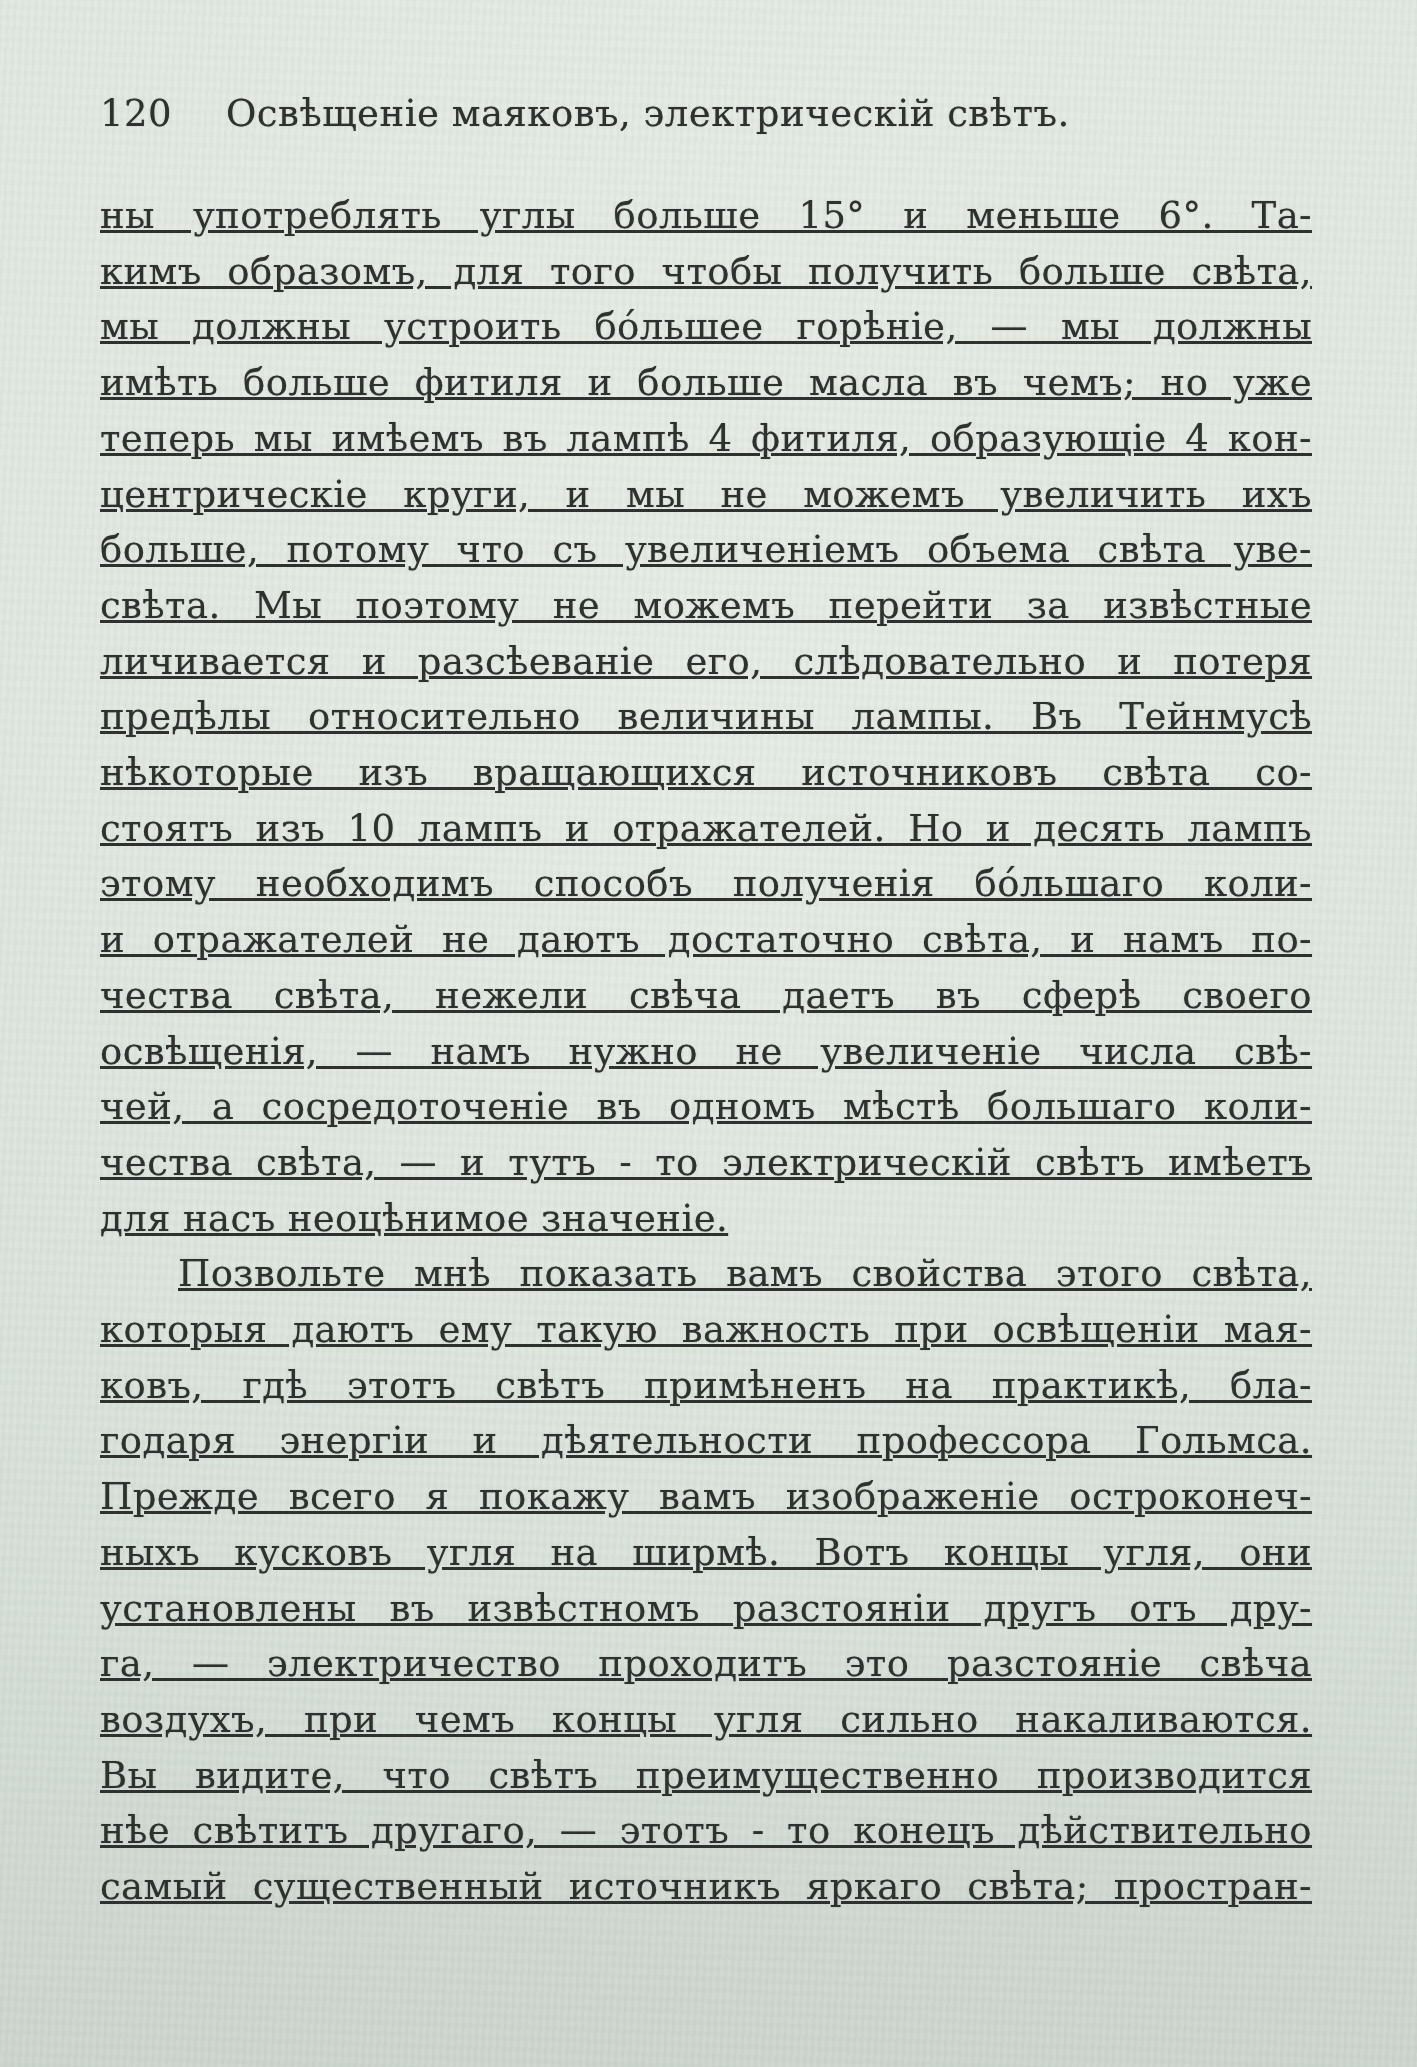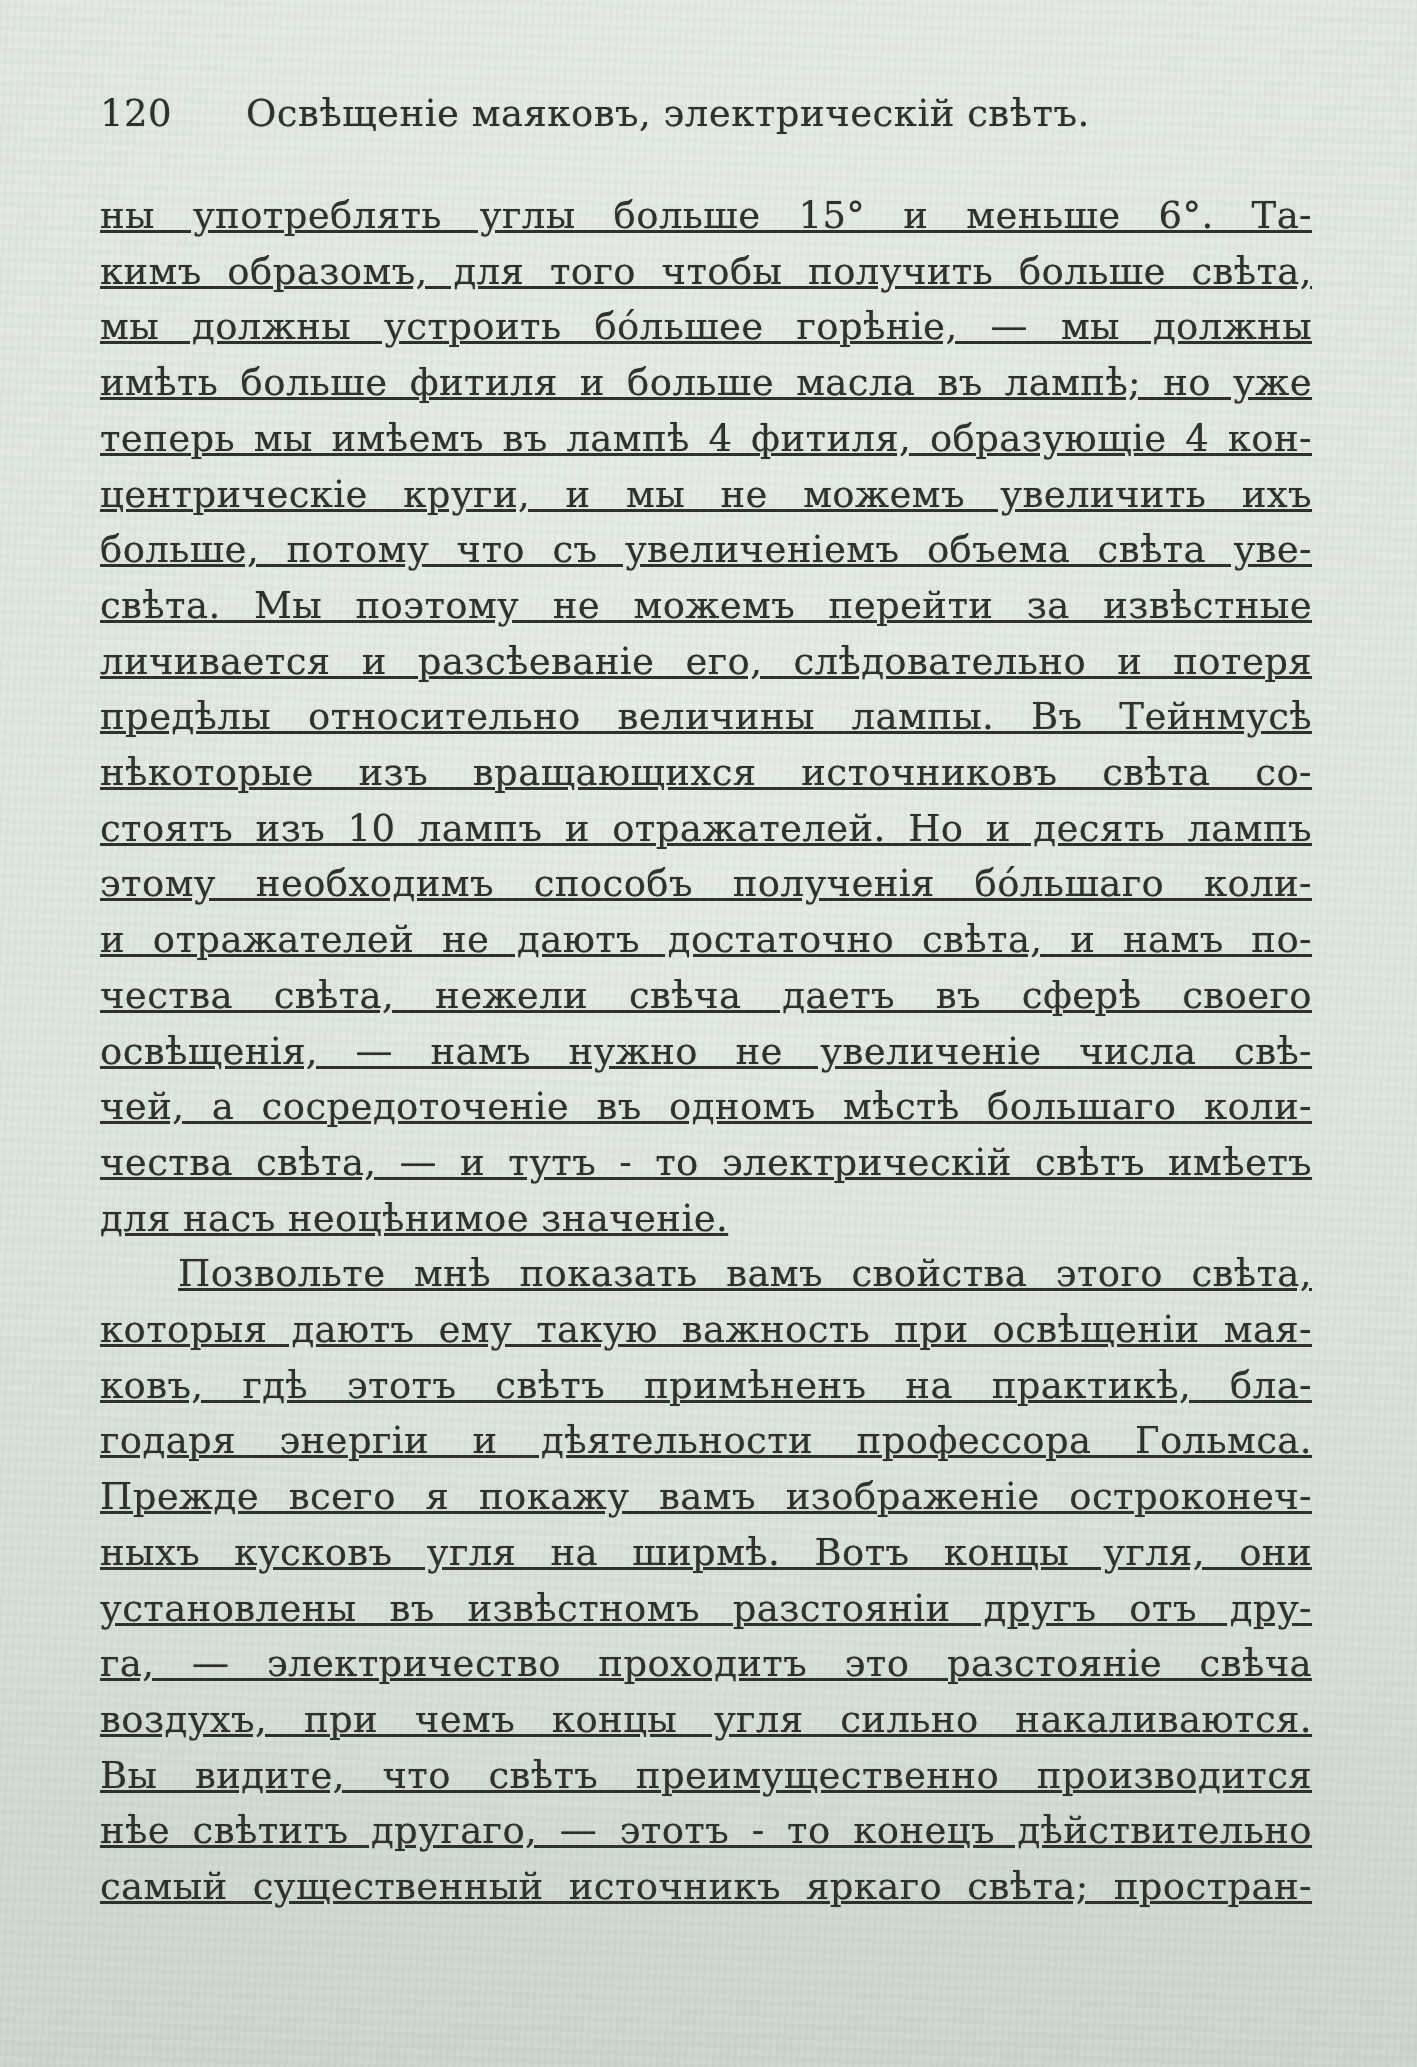--- a/index.html
+++ b/index.html
@@ -35,21 +35,21 @@
     align-items: flex-end;
     font-size: 37px;
     letter-spacing: 0.5px;
     text-shadow: 0 0 1px rgba(46,50,47,0.55);
   }
   .page-number {
     width: 66px;
     flex: 0 0 auto;
   }
   .running-title {
-    margin-left: 80px;
+    margin-left: 60px;
     flex: 0 0 auto;
   }
   .bodytext {
     position: absolute;
     top: 188px;
     left: 100px;
     width: 1212px;
     font-size: 37px;
     line-height: 55.7px;
     letter-spacing: 0.4px;
@@ -77,21 +77,21 @@
   <div class="header">
     <div class="page-number">120</div>
     <div class="running-title">Освѣщеніе маяковъ, электрическій свѣтъ.</div>
   </div>
 
   <div class="bodytext">
     <div class="para">
       <div class="line">ны употреблять углы больше 15° и меньше 6°. Та-</div>
       <div class="line">кимъ образомъ, для того чтобы получить больше свѣта,</div>
       <div class="line">мы должны устроить бо́льшее горѣніе, — мы должны</div>
-      <div class="line">имѣть больше фитиля и больше масла въ лампѣ; но уже</div>
+      <div class="line">имѣть больше фитиля и больше масла въ чемъ; но уже</div>
       <div class="line">теперь мы имѣемъ въ лампѣ 4 фитиля, образующіе 4 кон-</div>
       <div class="line">центрическіе круги, и мы не можемъ увеличить ихъ</div>
       <div class="line">больше, потому что съ увеличеніемъ объема свѣта уве-</div>
       <div class="line">свѣта. Мы поэтому не можемъ перейти за извѣстные</div>
       <div class="line">личивается и разсѣеваніе его, слѣдовательно и потеря</div>
       <div class="line">предѣлы относительно величины лампы. Въ Тейнмусѣ</div>
       <div class="line">нѣкоторые изъ вращающихся источниковъ свѣта со-</div>
       <div class="line">стоятъ изъ 10 лампъ и отражателей. Но и десять лампъ</div>
       <div class="line">этому необходимъ способъ полученія бо́льшаго коли-</div>
       <div class="line">и отражателей не даютъ достаточно свѣта, и намъ по-</div>

